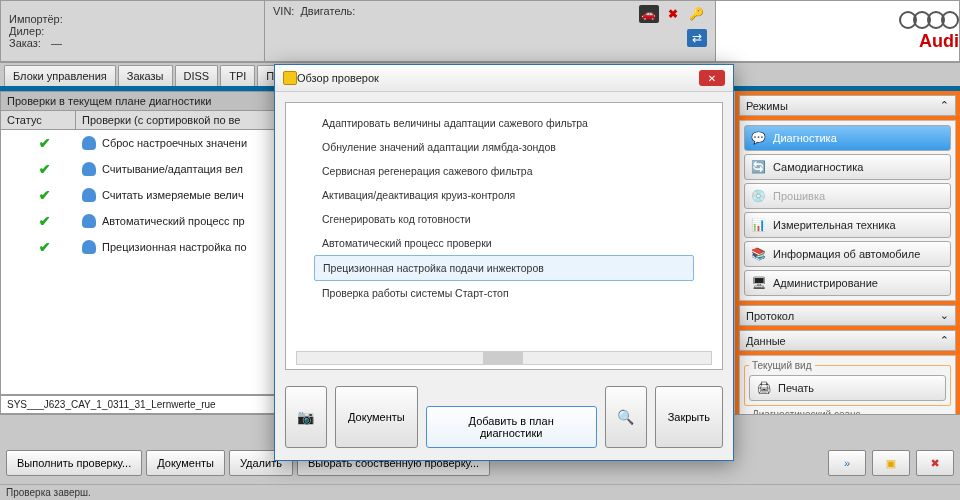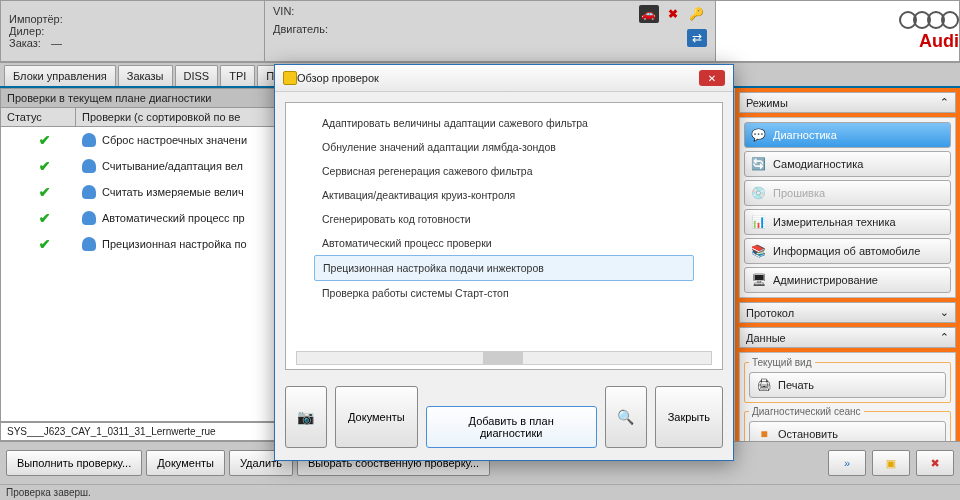--- a/index.html
+++ b/index.html
@@ -2,34 +2,34 @@
 <html><head>
 <meta charset="utf-8">
 <style>
   * { box-sizing: border-box; margin: 0; padding: 0; }
   body { font-family: Tahoma, Arial, sans-serif; font-size: 11px; background: #c8c8c8; width: 960px; height: 500px; overflow: hidden; position: relative; color: #222; }
 
   
   .main { display: flex; flex-direction: column; height: 100%; }
   .top { display: flex; height: 63px; background: #d6d6d6; border-bottom: 1px solid #999; }
   .top-left { width: 265px; border: 1px solid #999; padding: 12px 8px; display: flex; flex-direction: column; justify-content: space-around; }
-  .top-mid { flex: 1; border: 1px solid #999; border-left: none; padding: 4px 8px; display: flex; flex-direction: column; gap: 6px; position: relative; }
+  .top-mid { flex: 1; border: 1px solid #999; border-left: none; padding: 4px 8px; display: flex; flex-direction: row; gap: 6px; position: relative; }
   .top-icons { position: absolute; right: 8px; top: 4px; display: flex; gap: 4px; }
   .tiny-icon { width: 20px; height: 18px; border-radius: 2px; display: inline-flex; align-items: center; justify-content: center; font-size: 12px; }
   .top-right { width: 244px; background: #fff; border: 1px solid #999; border-left: none; display: flex; flex-direction: column; align-items: flex-end; justify-content: center; }
   .rings { display: flex; gap: -2px; }
   .ring { width: 18px; height: 18px; border: 2px solid #555; border-radius: 50%; margin-left: -4px; }
   .brand { color: #c00; font-weight: bold; font-size: 18px; margin-top: 2px; }
 
   .info-row { display: flex; gap: 10px; }
   .info-label { color: #333; font-size: 11px; }
   .info-val { color: #333; }
 
   
-  .tabs { display: flex; background: #c8c8c8; border-bottom: 2px solid #0369a1; padding: 2px 4px 0 4px; }
+  .tabs { display: flex; background: #c8c8c8; border-bottom: 5px solid #0369a1; padding: 2px 4px 0 4px; }
   .tab { background: linear-gradient(#f4f4f4,#ddd); border: 1px solid #999; border-bottom: none; padding: 4px 8px; margin-right: 2px; font-size: 11px; border-radius: 2px 2px 0 0; cursor: pointer; }
 
   
   .middle { flex: 1; display: flex; overflow: hidden; gap: 16px; }
   .center { flex: 1; display: flex; flex-direction: column; background: #d6d6d6; border-right: 1px solid #999; }
   .section-title { background: #bfbfbf; border: 1px solid #999; padding: 3px 6px; font-size: 11px; }
   .table-head { display: flex; background: #ddd; border: 1px solid #999; border-top: none; }
   .th { padding: 3px 6px; border-right: 1px solid #999; font-size: 11px; }
   .th:first-child { width: 75px; }
   .th:last-child { flex: 1; border-right: none; }
@@ -47,21 +47,21 @@
   .panel-body { background: #f4f4f4; border: 1px solid #bbb; padding: 4px; display: flex; flex-direction: column; gap: 3px; }
   .mode-btn { background: linear-gradient(#fdfdfd,#e4e4e4); border: 1px solid #aaa; border-radius: 3px; padding: 5px 6px; display: flex; align-items: center; gap: 6px; font-size: 11px; cursor: pointer; }
   .mode-btn.active { background: linear-gradient(#7fc4f7,#3a9be8); color: #fff; }
   .mode-btn.disabled { color: #aaa; }
   .mode-icon { width: 16px; height: 14px; display: inline-flex; align-items: center; justify-content: center; font-size: 12px; }
   .fieldset { border: 1px solid #f7b05b; border-radius: 2px; padding: 4px; }
   .fieldset legend { font-size: 10px; color: #666; padding: 0 3px; background: #f4f4f4; }
 
   
   .bottom { display: flex; gap: 4px; padding: 8px 6px; background: #c8c8c8; border-top: 1px solid #999; }
-  .btn { background: linear-gradient(#fdfdfd,#e0e0e0); border: 1px solid #888; padding: 6px 10px; font-size: 11px; cursor: pointer; border-radius: 2px; }
+  .btn { background: linear-gradient(#fdfdfd,#e0e0e0); border: 1px solid #888; padding: 6px 10px; font-size: 11px; cursor: pointer; border-radius: 2px; margin-top: 27px; }
   .btn.small { padding: 5px 8px; min-width: 38px; display: inline-flex; align-items: center; justify-content: center; }
   .bottom-right { margin-left: auto; display: flex; gap: 6px; }
   .status-line { background: #c8c8c8; padding: 2px 6px; font-size: 10px; color: #333; border-top: 1px solid #aaa; }
 
   
   .dialog { position: absolute; left: 274px; top: 64px; width: 460px; background: #f0f0f0; border: 1px solid #2a6fb5; box-shadow: 0 4px 20px rgba(0,0,0,.4); }
   .dialog-title { background: linear-gradient(#fdfdfd,#eaeaea); padding: 5px 8px; display: flex; align-items: center; border-bottom: 1px solid #ccc; }
   .dialog-title .ico { width: 14px; height: 14px; background: #f5c518; border: 1px solid #b38f00; border-radius: 2px; }
   .dialog-close { margin-left: auto; background: #c33; color: #fff; border-radius: 3px; width: 26px; height: 16px; display: flex; align-items: center; justify-content: center; font-size: 10px; cursor: pointer; }
   .dialog-body { background: #fff; margin: 10px; border: 1px solid #aaa; height: 268px; overflow: hidden; position: relative; padding: 8px 28px; }

